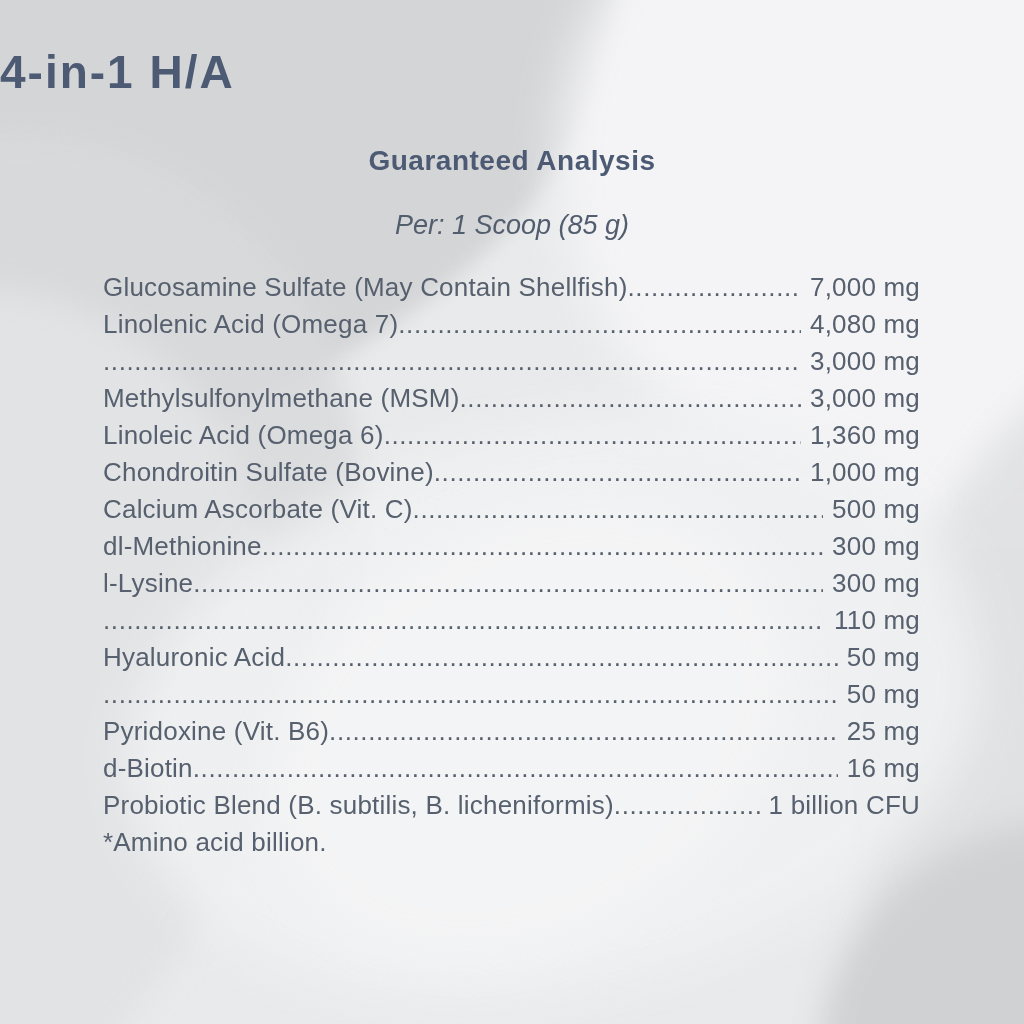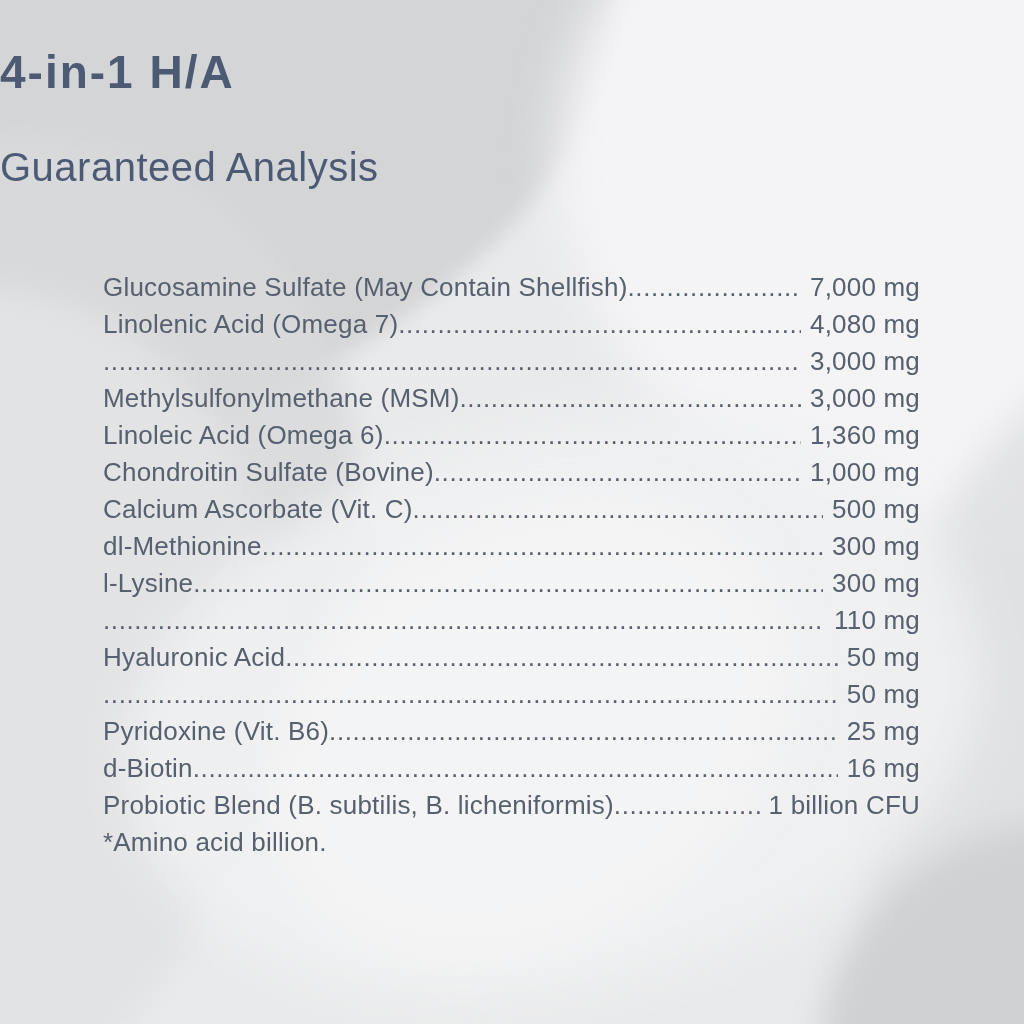--- a/index.html
+++ b/index.html
@@ -106,23 +106,23 @@
     letter-spacing: 2px;
     color: #4d5a74;
     line-height: 1;
     margin-top: 7px;
   }
 
   .section-title {
     position: absolute;
     top: 147px;
     left: 0; right: 0;
-    text-align: left;
-    font-size: 40px;
-    font-weight: normal;
+    text-align: center;
+    font-size: 28px;
+    font-weight: bold;
     letter-spacing: 0.5px;
     color: #4d5a74;
     line-height: 1;
   }
 
   .serving-line {
     position: absolute;
     top: 212px;
     left: 0; right: 0;
     text-align: center;
@@ -189,20 +189,21 @@
   <div class="bg-shape bg-center-light"></div>
   <div class="bg-shape bg-midlight-diag"></div>
   <div class="bg-shape bg-bottomright-dark"></div>
 
   <div class="content">
 
     <h1 class="title">4-in-1 H/A</h1>
 
     <h2 class="section-title">Guaranteed Analysis</h2>
 
+    <div class="serving-line">Per: 1 Scoop (85 g)</div>
 
     <div class="analysis">
 
       <div class="row">
           <span class="name">Glucosamine Sulfate (May Contain Shellfish)</span>
           <span class="leader"></span>
           <span class="value">7,000 mg</span>
         </div>
         <div class="row">
           <span class="name">Linolenic Acid (Omega 7)</span>

